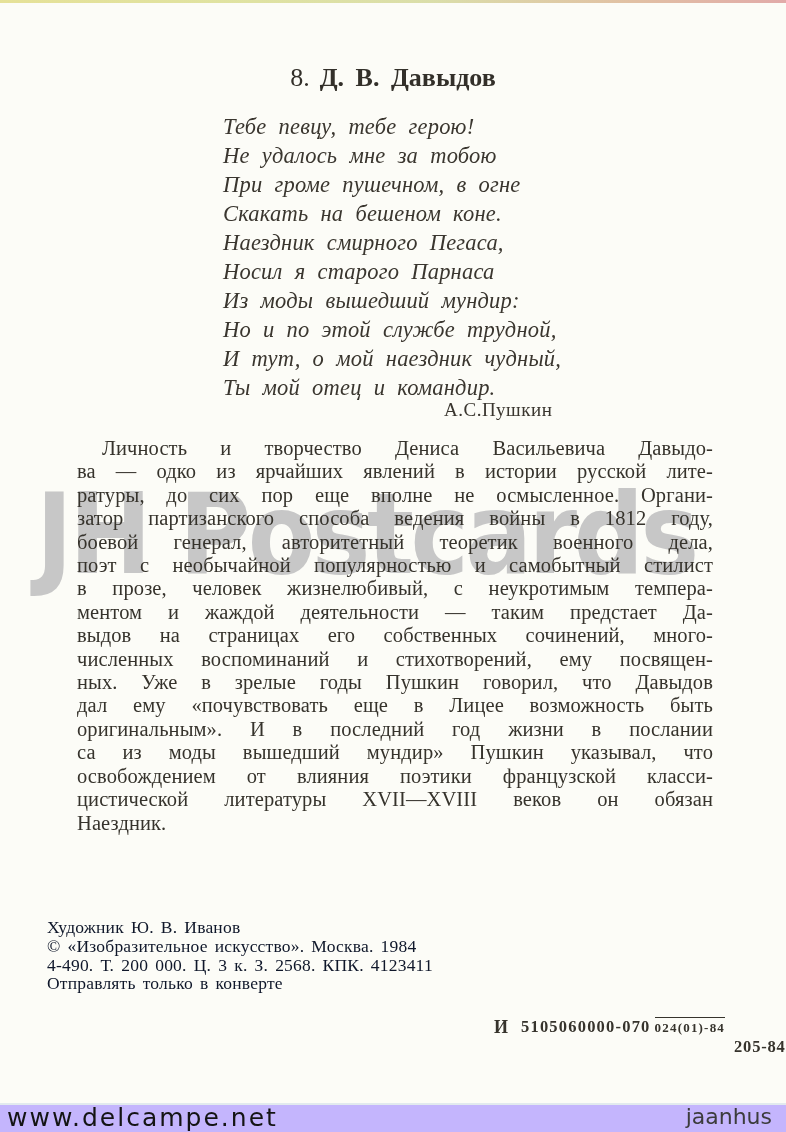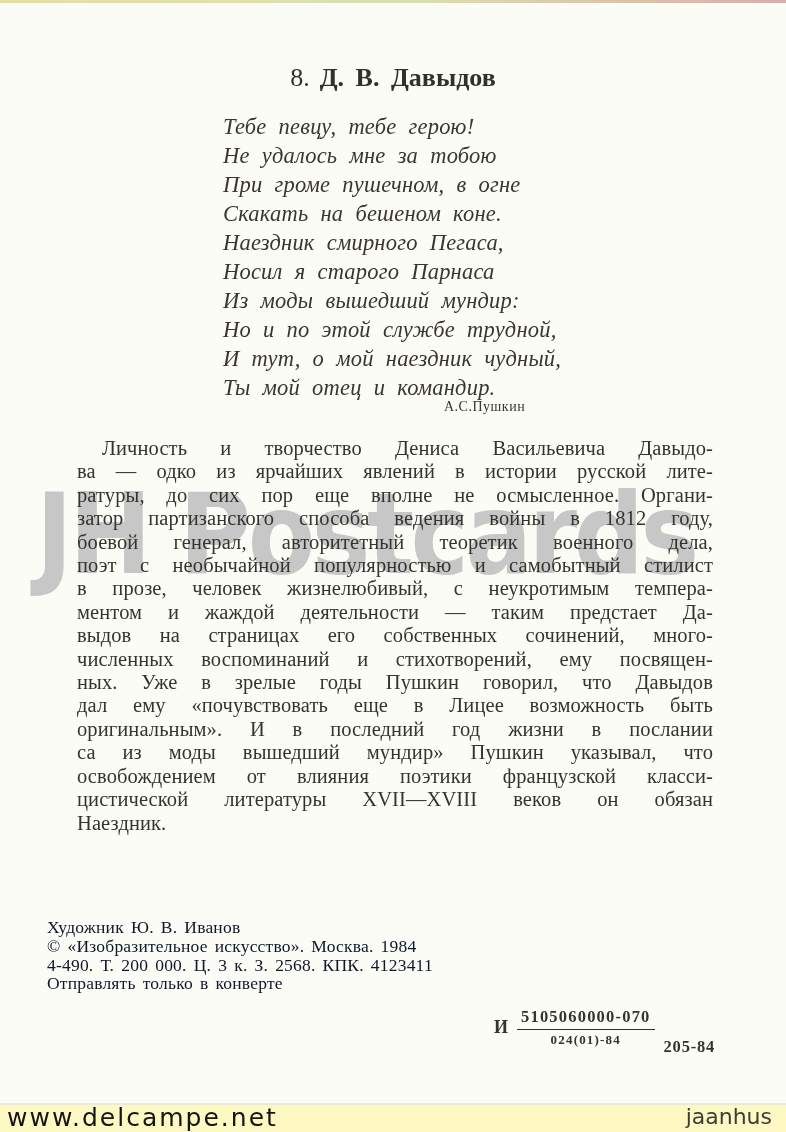--- a/index.html
+++ b/index.html
@@ -12,38 +12,38 @@
     font-family:"DejaVu Sans",sans-serif;font-weight:bold;font-size:112px;line-height:1;
     color:#c7c7c7;letter-spacing:-4px;transform:scaleX(.88);transform-origin:left center;
     white-space:nowrap;user-select:none;}
   .content{position:absolute;inset:0;z-index:2;color:#36332c;padding-left:16px;}
   .title{position:absolute;top:63px;left:0;width:100%;text-align:center;
     font-size:26px;line-height:30px;color:#33302a;word-spacing:5px;}
   .title .num{font-weight:normal;margin-right:10px;}
   .title .name{font-weight:bold;}
   .poem{position:absolute;left:223px;top:112px;font-style:italic;font-size:22.5px;
     line-height:29px;color:#3a362f;word-spacing:.28em;letter-spacing:.2px;}
-  .attribution{position:absolute;left:444px;top:399px;font-size:14px;
+  .attribution{position:absolute;left:444px;top:399px;font-size:19px;
     letter-spacing:.5px;color:#3a362f;}
   .bio{position:absolute;left:77px;top:437px;width:636px;font-size:20.5px;
     line-height:23.4px;color:#36332c;letter-spacing:.1px;}
   .bl{text-align:justify;text-align-last:justify;}
   .bl.first{text-indent:25px;}
   .bl.last{text-align-last:left;}
   .imprint{position:absolute;left:47px;top:918px;font-size:17.5px;line-height:18.8px;
     letter-spacing:.2px;word-spacing:2.5px;color:#0f172a;}
   .catalog{position:absolute;left:494px;top:998px;display:flex;align-items:center;
     gap:9px;color:#36332c;font-weight:bold;}
   .catalog .prefix{font-size:18px;}
-  .fraction{display:inline-flex;flex-direction:column;align-items:flex-end;}
+  .fraction{display:inline-flex;flex-direction:row;align-items:flex-end;}
   .fraction .numer{font-size:16.5px;letter-spacing:1.2px;padding:0 4px 2px 4px;}
   .fraction .denom{font-size:13px;letter-spacing:1.2px;padding-top:2px;
     border-top:1.5px solid #36332c;align-self:stretch;text-align:center;}
   .catalog .suffix{font-size:16.5px;letter-spacing:.8px;margin-top:39px;}
-  .footer-bar{position:absolute;left:0;right:0;bottom:0;height:27px;background:#fef9c3;
+  .footer-bar{position:absolute;left:0;right:0;bottom:0;height:27px;background:#c4b5fd;
     border-top:2px solid #e2eaee;z-index:3;font-family:"DejaVu Sans",sans-serif;}
   .footer-left{position:absolute;left:7px;bottom:1px;font-size:25px;letter-spacing:2px;
     color:#141414;line-height:27px;}
   .footer-right{position:absolute;right:14px;bottom:2px;font-size:22px;color:#3c3c3c;
     line-height:26px;}
 </style>
 </head>
 <body>
 
 <div class="card">

